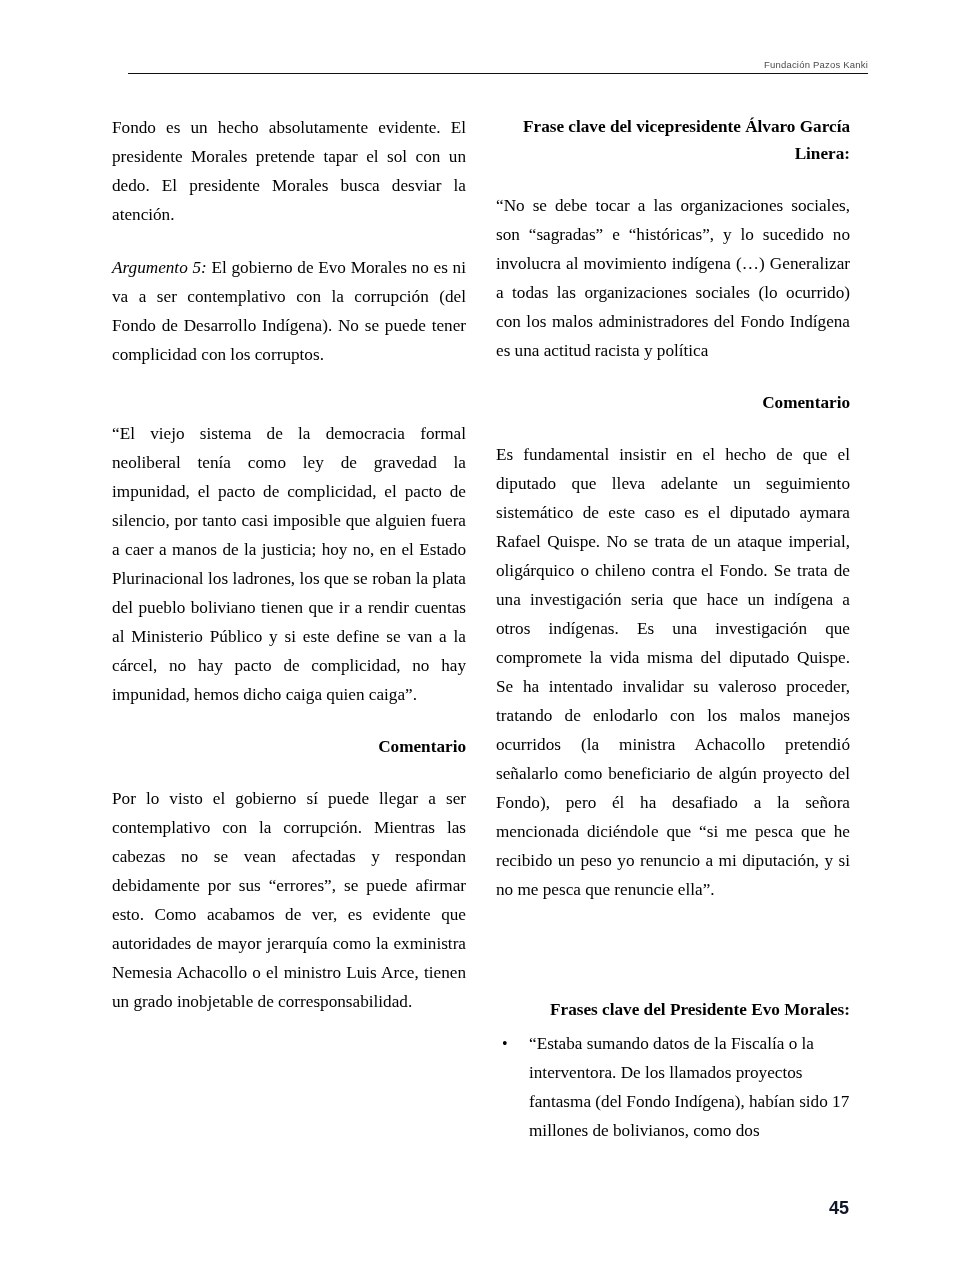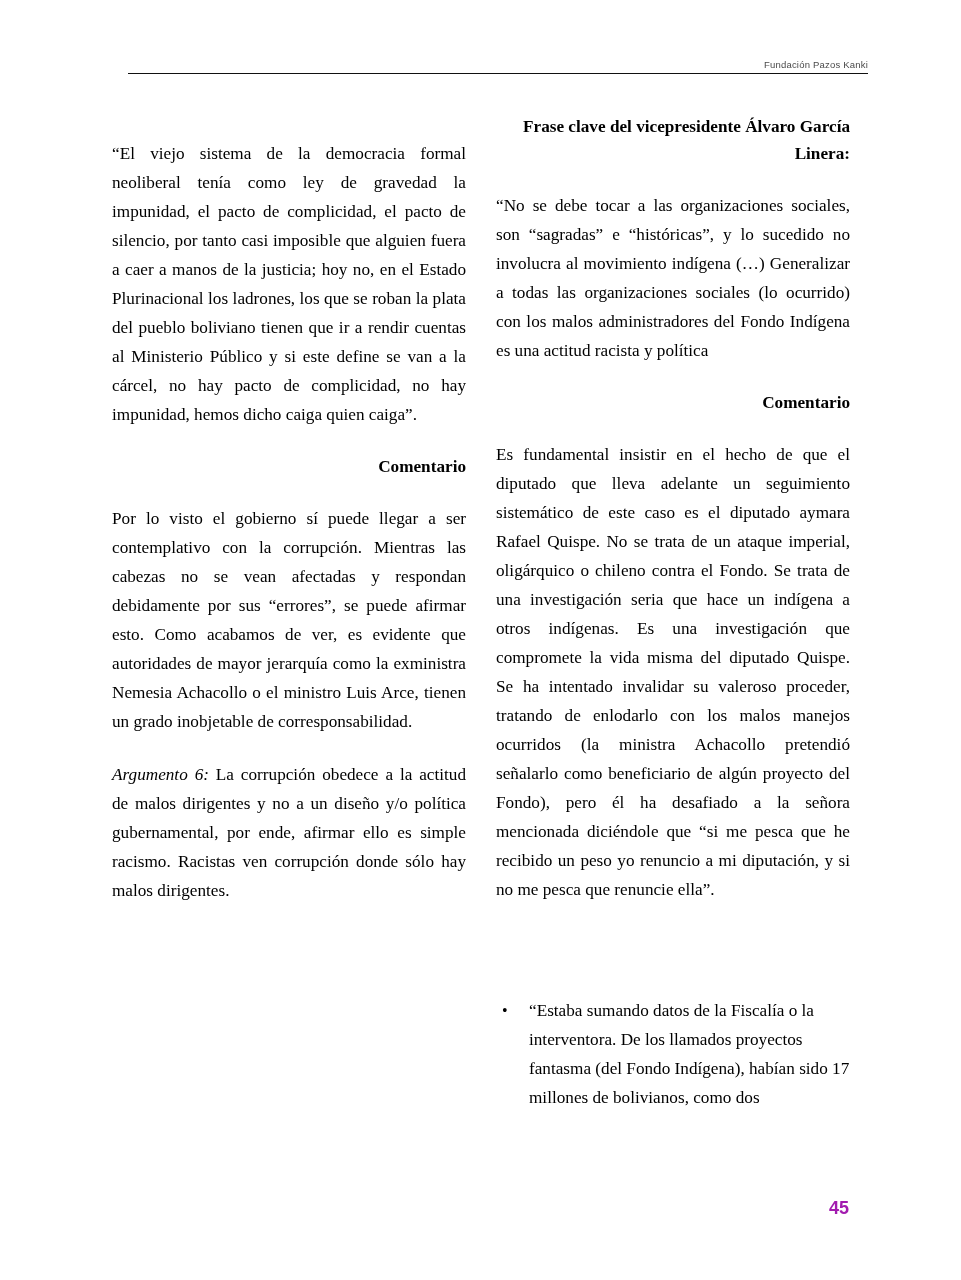--- a/index.html
+++ b/index.html
@@ -118,70 +118,72 @@
   .space-xl { height: 34px; }
 
   
   .folio {
     position: absolute;
     right: 112px;
     top: 1198px;
     font-family: "Liberation Sans", sans-serif;
     font-size: 18px;
     font-weight: bold;
-    color: #a21caf;
+    color: #0f172a;
     text-align: right;
   }
 </style>
 </head>
 <body>
 
 <div class="page">
 
   <div class="header">
     <div class="header-text">Fundación Pazos Kanki</div>
     <div class="header-rule"></div>
   </div>
 
   <div class="columns">
 
     <div class="col">
 
+      <p class="para">Fondo es un hecho absolutamente evidente. El presidente Morales pretende tapar el sol con un dedo. El presidente Morales busca desviar la atención.</p>
 
+      <p class="para">
+        <span class="lead-italic">Argumento 5:</span><span> El gobierno de Evo Morales no es ni va a ser contemplativo con la corrupción (del Fondo de Desarrollo Indígena). No se puede tener complicidad con los corruptos.</span>
+      </p>
 
       <div class="space-lg"></div>
 
 
       <p class="para">“El viejo sistema de la democracia formal neoliberal tenía como ley de gravedad la impunidad, el pacto de complicidad, el pacto de silencio, por tanto casi imposible que alguien fuera a caer a manos de la justicia; hoy no, en el Estado Plurinacional los ladrones, los que se roban la plata del pueblo boliviano tienen que ir a rendir cuentas al Ministerio Público y si este define se van a la cárcel, no hay pacto de complicidad, no hay impunidad, hemos dicho caiga quien caiga”.</p>
 
       <h3 class="subhead">Comentario</h3>
 
       <p class="para">Por lo visto el gobierno sí puede llegar a ser contemplativo con la corrupción. Mientras las cabezas no se vean afectadas y respondan debidamente por sus “errores”, se puede afirmar esto. Como acabamos de ver, es evidente que autoridades de mayor jerarquía como la exministra Nemesia Achacollo o el ministro Luis Arce, tienen un grado inobjetable de corresponsabilidad.</p>
 
-      <p class="para tight">
-        <span class="lead-italic">Argumento 6:</span><span> La corrupción obedece a la actitud de malos dirigentes y no a un diseño y/o política gubernamental, por ende, afirmar ello es simple racismo. Racistas ven corrupción donde sólo hay malos dirigentes.</span>
-      </p>
 
     </div>
 
     <div class="col">
 
       <h3 class="subhead">Frase clave del vicepresidente Álvaro García Linera:</h3>
 
       <p class="para">“No se debe tocar a las organizaciones sociales, son “sagradas” e “históricas”, y lo sucedido no involucra al movimiento indígena (…) Generalizar a todas las organizaciones sociales (lo ocurrido) con los malos administradores del Fondo Indígena es una actitud racista y política</p>
 
       <h3 class="subhead">Comentario</h3>
 
       <p class="para">Es fundamental insistir en el hecho de que el diputado que lleva adelante un seguimiento sistemático de este caso es el diputado aymara Rafael Quispe. No se trata de un ataque imperial, oligárquico o chileno contra el Fondo. Se trata de una investigación seria que hace un indígena a otros indígenas. Es una investigación que compromete la vida misma del diputado Quispe. Se ha intentado invalidar su valeroso proceder, tratando de enlodarlo con los malos manejos ocurridos (la ministra Achacollo pretendió señalarlo como beneficiario de algún proyecto del Fondo), pero él ha desafiado a la señora mencionada diciéndole que “si me pesca que he recibido un peso yo renuncio a mi diputación, y si no me pesca que renuncie ella”.</p>
 
       <div class="space-xl"></div>
 
 
       <div class="space-xl"></div>
 
+      <h3 class="subhead no-gap-bottom">Frases clave del Presidente Evo Morales:</h3>
 
       <ul class="bullets">
         <li class="bullet-item">
           <span class="bullet-marker">•</span>
           <span>“Estaba sumando datos de la Fiscalía o la interventora. De los llamados proyectos fantasma (del Fondo Indígena), habían sido 17 millones de bolivianos, como dos</span>
         </li>
       </ul>
 
     </div>
   </div>

